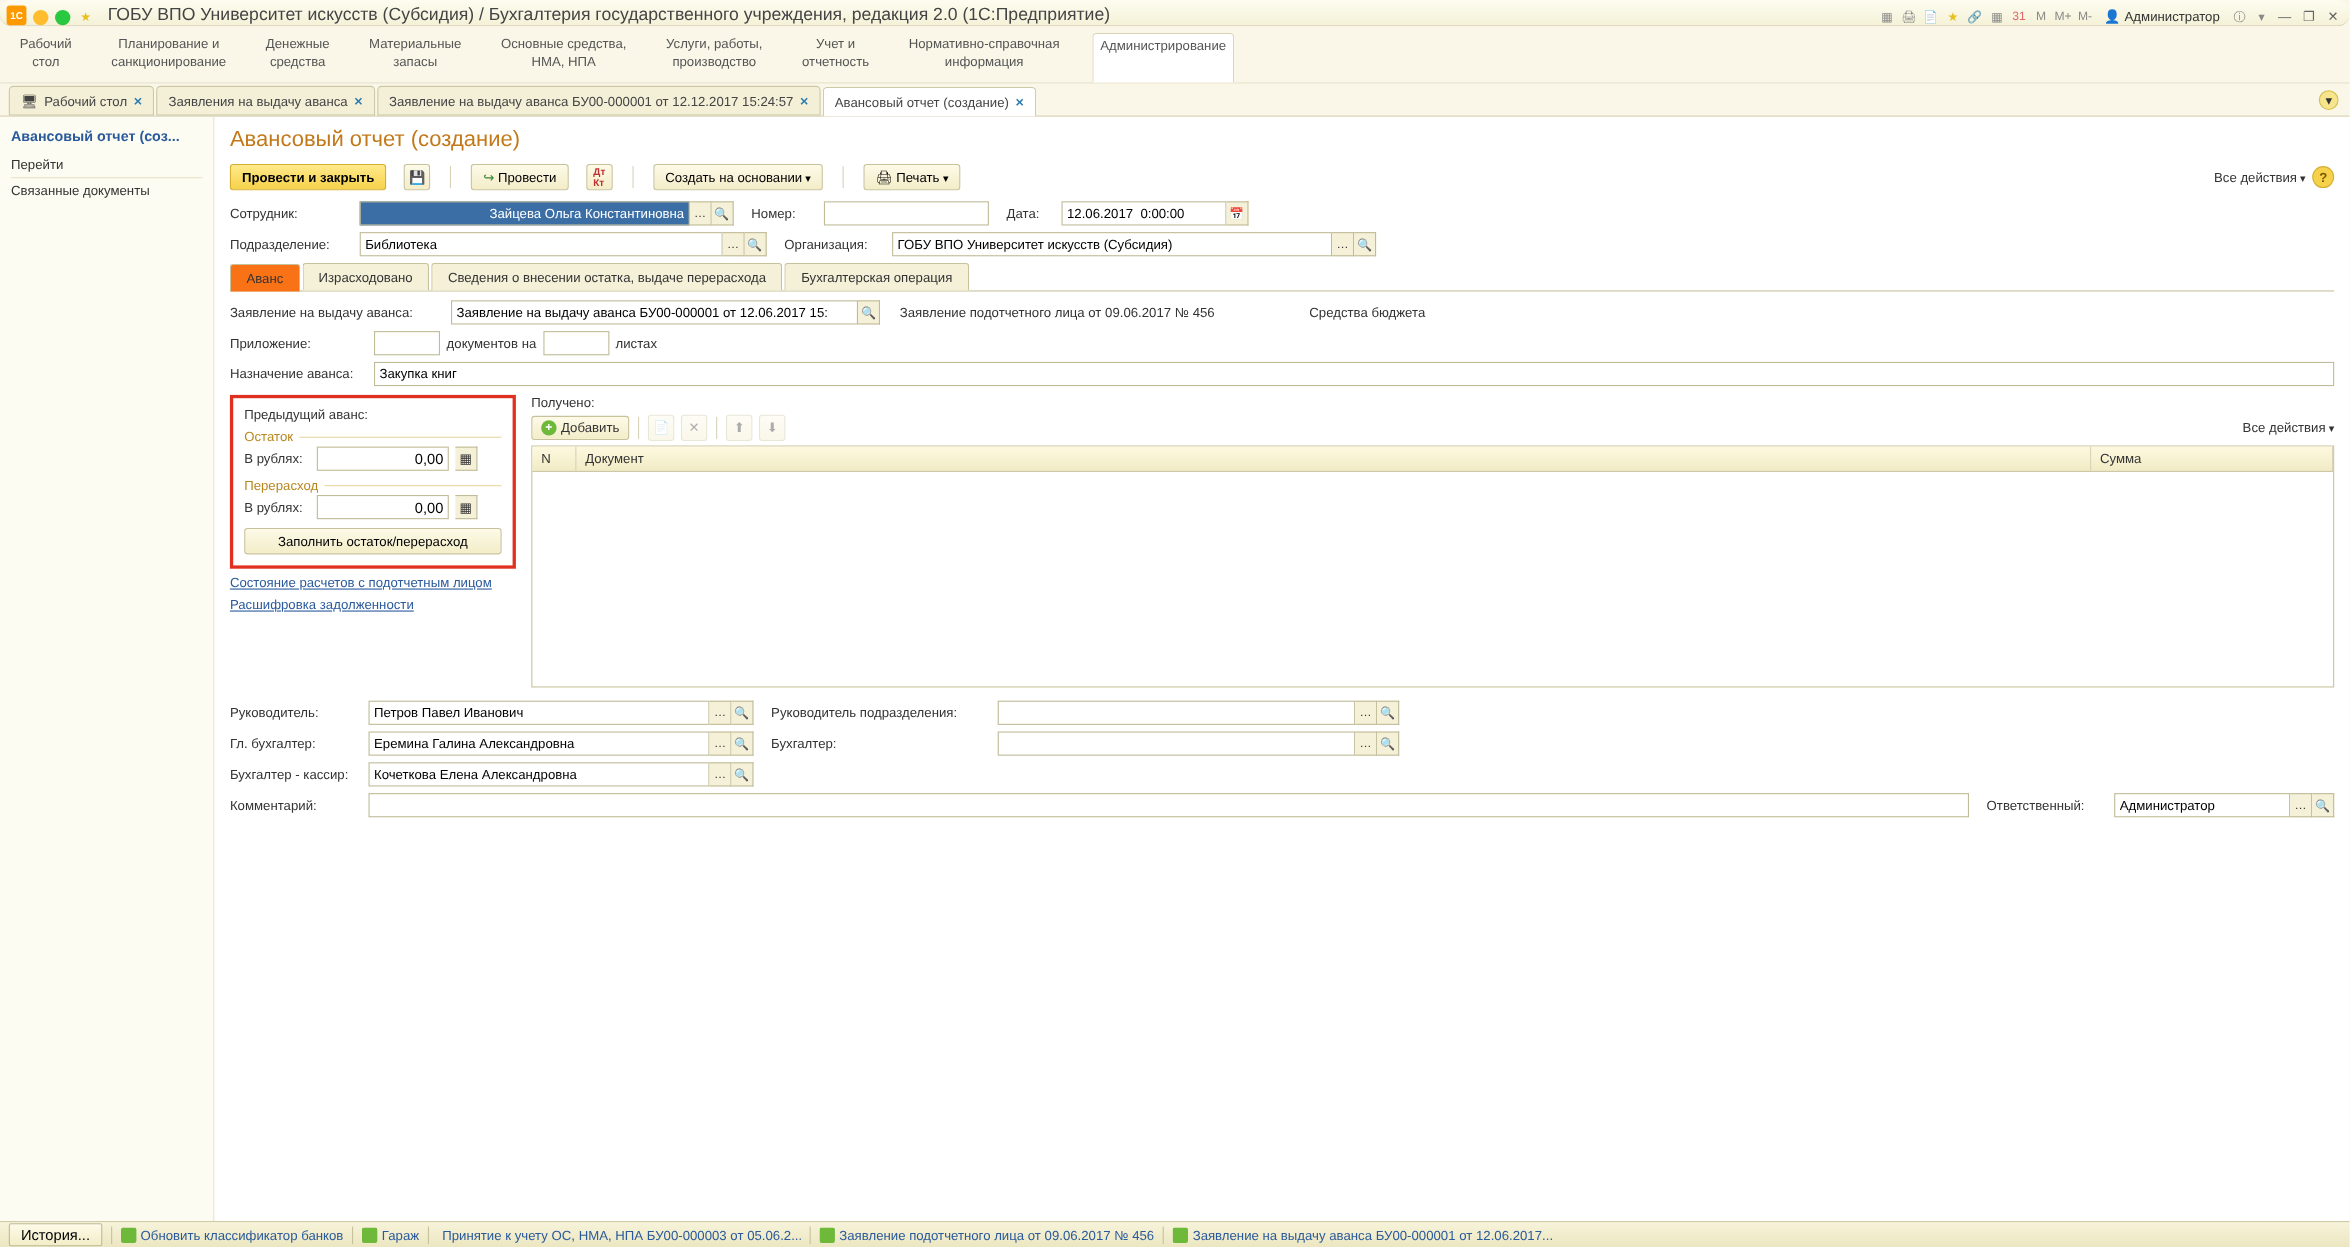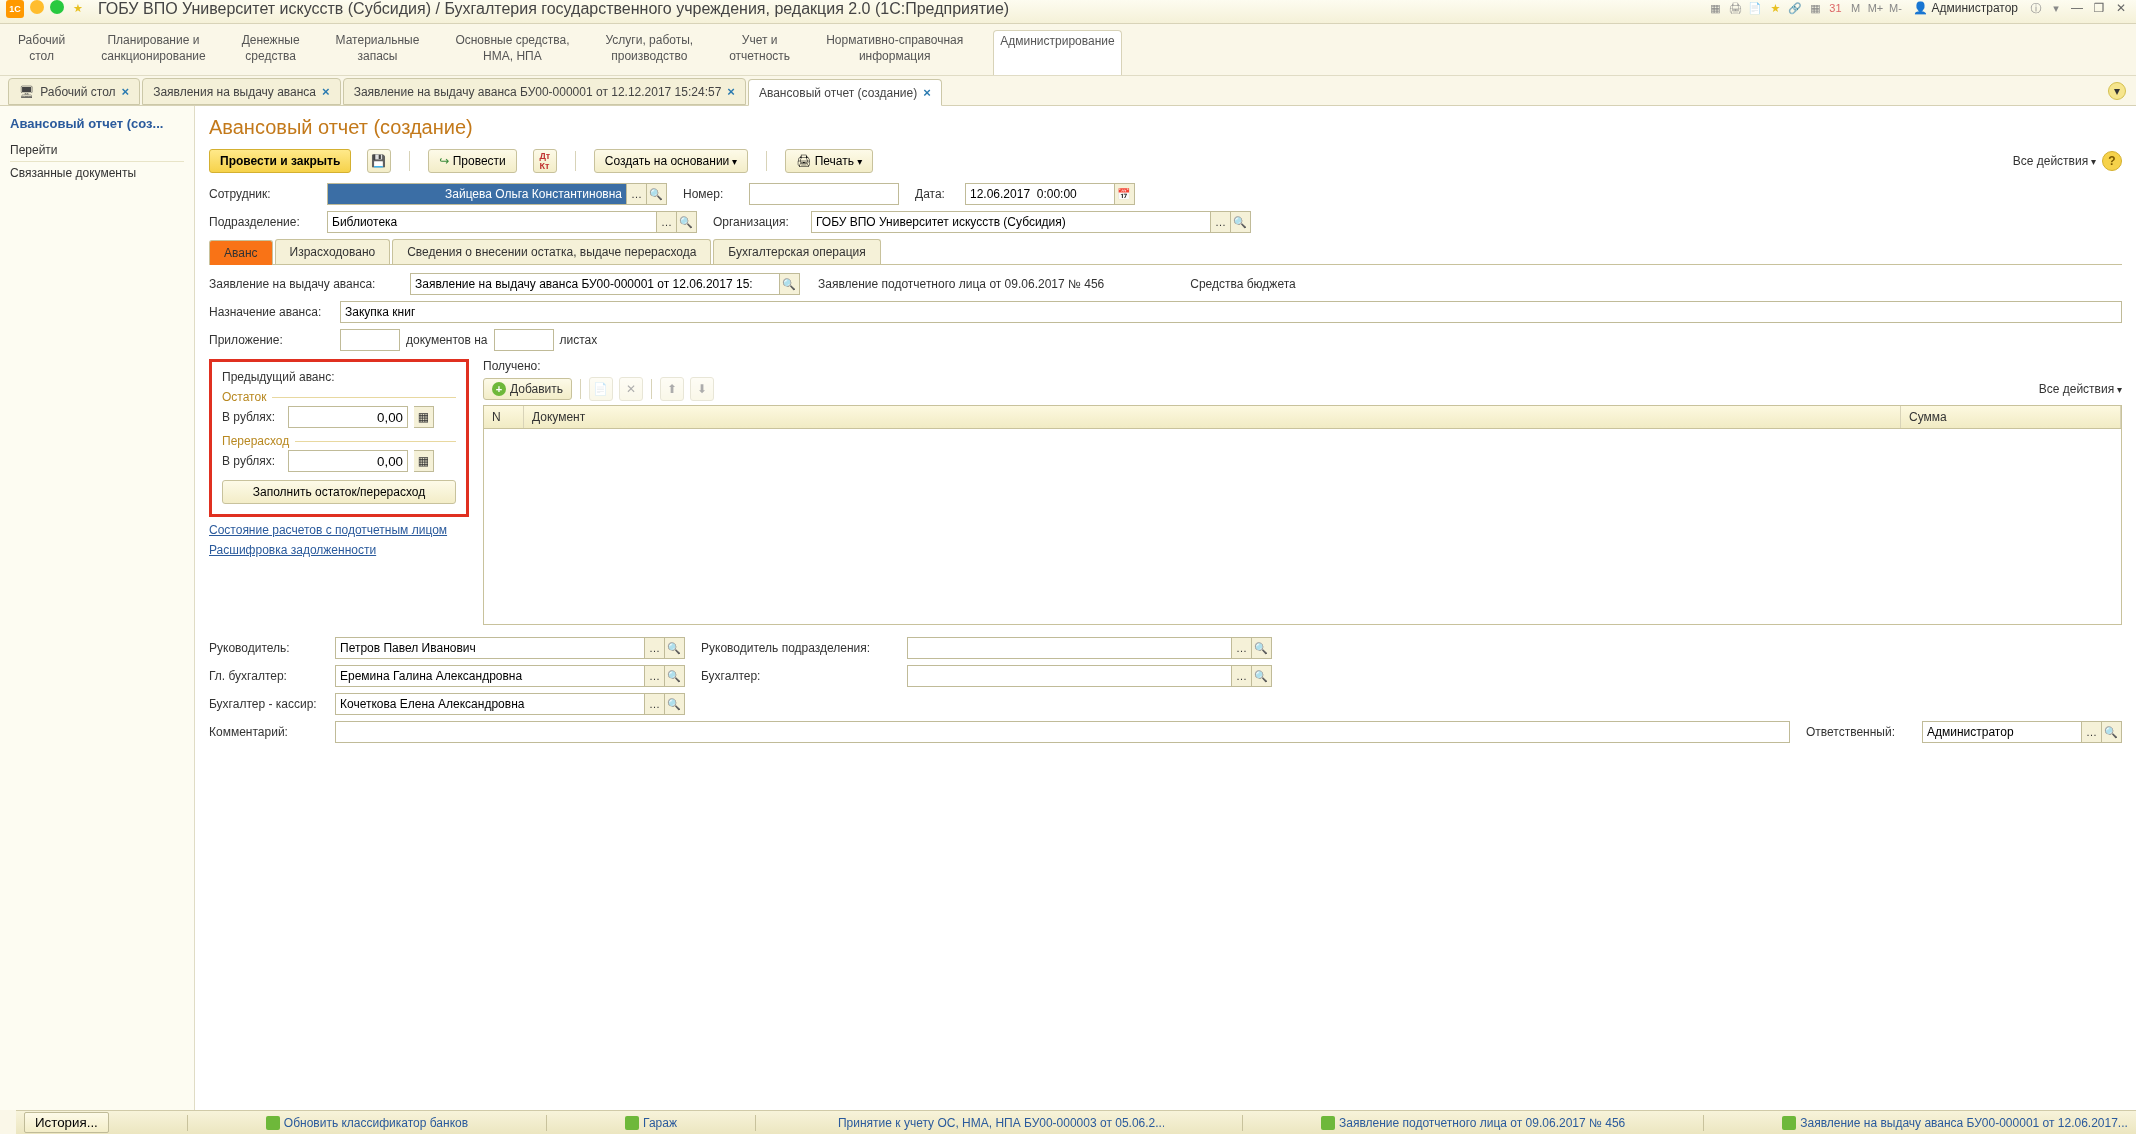--- a/index.html
+++ b/index.html
@@ -1,19 +1,19 @@
 <!DOCTYPE html>
 <html><head>
 <meta charset="utf-8">
 <style>
 * { box-sizing: border-box; margin: 0; padding: 0; font-family: Arial, sans-serif; }
 body { background: #faf7e8; font-size: 12px; color: #333; overflow: hidden; }
 
 
-.titlebar { height: 24px; background: linear-gradient(#fdfcf0,#f5f1d8); border-bottom:1px solid #d8d3b8; display:flex; align-items:flex-start; padding:0 6px; gap:6px; }
+.titlebar { height: 24px; background: linear-gradient(#fdfcf0,#f5f1d8); border-bottom:1px solid #d8d3b8; display:flex; align-items:flex-end; padding:0 6px; gap:6px;border-radius:11px; }
 .titlebar .sys-btn { width:14px; height:14px; border-radius:50%; display:inline-block; }
 .sys-1c { background:#ff9900; font-size:9px; font-weight:bold; color:#fff; display:flex;align-items:center;justify-content:center; width:18px;height:18px;border-radius:3px; } .sys-min{background:#ffbd2e;} .sys-max{background:#28c940;}
 .titlebar-title { flex:1; color:#444; font-size:16px; margin-left:6px; overflow:hidden; white-space:nowrap; }
 .titlebar-icons { display:flex; gap:4px; align-items:center; }
 .tb-ico { width:16px;height:16px; display:flex;align-items:center;justify-content:center; color:#888; font-size:11px; cursor:pointer; }
 .tb-ico.star{color:#e8c020;} .tb-ico.cal{color:#d66;}
 .tb-user{ display:flex;align-items:center;gap:3px; padding:0 6px; }
 .win-btn{width:18px;height:16px;display:flex;align-items:center;justify-content:center;cursor:pointer;color:#666;}
 
 
@@ -76,21 +76,21 @@
 .add-btn{display:flex;align-items:center;gap:4px;border:1px solid #c8c29c;background:linear-gradient(#fdfae8,#f3edc8);padding:3px 8px;border-radius:3px;cursor:pointer;}
 .add-ico{width:14px;height:14px;border-radius:7px;background:#6eb83a;color:#fff;display:flex;align-items:center;justify-content:center;font-weight:bold;font-size:11px;}
 .grid{border:1px solid #c8c29c;height:220px;background:#fff;}
 .grid-head{display:flex;background:linear-gradient(#fdf9e0,#f1ebc4);border-bottom:1px solid #c8c29c;}
 .gh{padding:4px 8px;border-right:1px solid #d8d3b8;font-size:12px;}
 
 
 .bottom-rows{margin-top:12px;}
 
 
-.statusbar{position:fixed;bottom:0;left:16px;right:0;height:24px;background:linear-gradient(#f7f3da,#ece6c0);border-top:1px solid #d0caa8;display:flex;align-items:center;padding:0 8px;gap:8px;font-size:12px;justify-content:space-between;}
+.statusbar{position:fixed;bottom:0;left:0;right:0;height:24px;background:linear-gradient(#f7f3da,#ece6c0);border-top:1px solid #d0caa8;display:flex;align-items:center;padding:0 8px;gap:8px;font-size:12px;}
 .sb-btn{border:1px solid #c0bb98;background:linear-gradient(#fdfae8,#f3edc8);padding:2px 10px;border-radius:2px;cursor:pointer;}
 .sb-item{display:flex;align-items:center;gap:4px;color:#2a5a9c;cursor:pointer;white-space:nowrap;overflow:hidden;}
 .sb-ico{width:14px;height:14px;background:#6eb83a;border-radius:2px;display:inline-block;}
 .sb-sep{width:1px;height:16px;background:#c8c29c;}
 </style>
 </head>
 <body>
 
 <div class="titlebar">
   <span class="sys-1c">1C</span>
@@ -236,30 +236,30 @@
       <span class="lbl" style="width:195px">Заявление на выдачу аванса:</span>
       <div class="fld">
         <input class="inp" style="width: 370px;" value="Заявление на выдачу аванса БУ00-000001 от 12.06.2017 15:">
         <div class="lookup-btn">🔍</div>
       </div>
       <span style="margin-left:12px">Заявление подотчетного лица от 09.06.2017 № 456</span>
       <span style="margin-left:80px">Средства бюджета</span>
     </div>
 
     <div class="row">
-      <span class="lbl" style="width:125px">Назначение аванса:</span>
-      <input class="inp" style="flex: 1 1 0%;" value="Закупка книг">
-    </div>
-
-    <div class="row">
       <span class="lbl" style="width:125px">Приложение:</span>
       <input class="inp" style="width: 60px;">
       <span>документов на</span>
       <input class="inp" style="width: 60px;">
       <span>листах</span>
+    </div>
+
+    <div class="row">
+      <span class="lbl" style="width:125px">Назначение аванса:</span>
+      <input class="inp" style="flex: 1 1 0%;" value="Закупка книг">
     </div>
 
     <div style="display:flex;margin-top:8px">
 
       <div>
         <div class="highlight-box">
           <div class="group-title">Предыдущий аванс:</div>
           <div class="group-label">Остаток</div>
           <div class="row" style="margin:0">
             <span style="width:60px">В рублях:</span>

